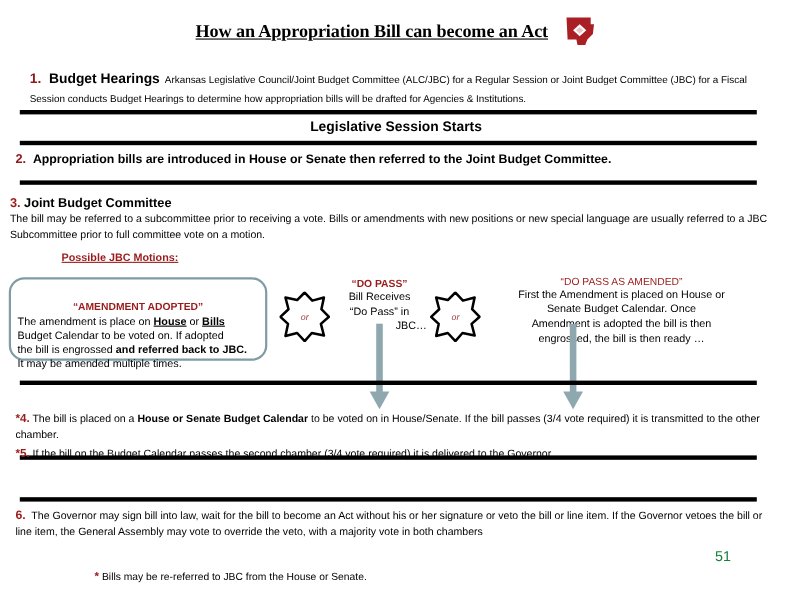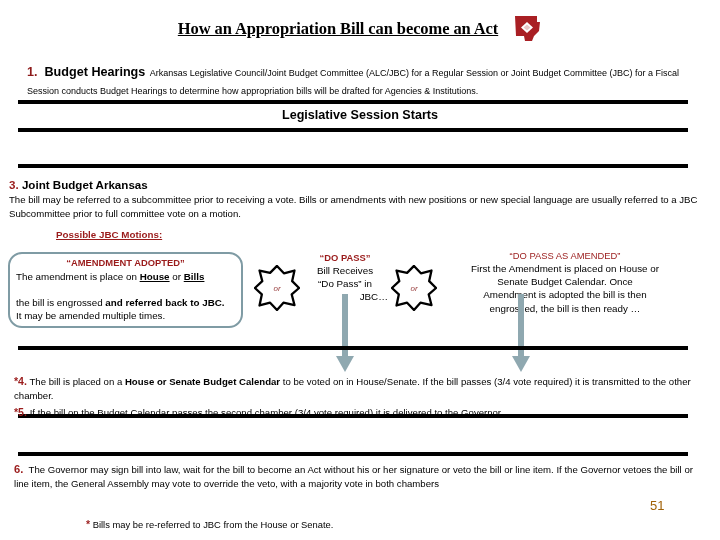--- a/index.html
+++ b/index.html
@@ -101,21 +101,21 @@
     padding-left: 47px;
   }
 
   
   #amend-box {
     left: 8px; top: 252px;
     width: 235px; height: 76px;
     border: 2.2px solid #7f9ba4;
     border-radius: 14px;
     box-sizing: border-box;
-    padding: 3px 6px 0 6px;
+    padding: 19px 6px 0 6px;
   }
   #amend-box .cap {
     text-align: center;
     color: #9a1b1b;
     font-weight: bold;
     font-size: 9.4px;
     line-height: 12px;
   }
   #amend-box .body {
     font-size: 9.8px;
@@ -204,21 +204,21 @@
     left: 14px; top: 463px; width: 690px;
     font-size: 9.6px;
     line-height: 13.6px;
   }
   #sec6 .num6 { color: #9a1b1b; font-weight: bold; font-size: 11.2px; }
 
   
   #pagenum {
     left: 650px; top: 498px;
     font-size: 13px;
-    color: #a16207;
+    color: #15803d;
   }
 
   
   #footnote {
     left: 86px; top: 518px;
     font-size: 9.4px;
   }
   #footnote .ast { color: #9a1b1b; font-weight: bold; font-size: 10.5px; }
 
   u.ul { text-decoration: underline; margin-top: 26px; }
@@ -243,38 +243,41 @@
   <div class="blk" id="sec1">
     <span class="lead num">1.</span><span class="lead">&nbsp; </span><span class="lead">Budget Hearings</span><span class="body">&nbsp; </span><span class="body">Arkansas Legislative Council/Joint Budget Committee (ALC/JBC) for a Regular Session or Joint Budget Committee (JBC) for a Fiscal Session conducts Budget Hearings to determine how appropriation bills will be drafted for Agencies &amp; Institutions.</span>
   </div>
 
   <div class="rule" style="top:100px"></div>
 
   <div class="blk" id="legis">Legislative Session Starts</div>
 
   <div class="rule" style="top:128px"></div>
 
+  <div class="blk" id="sec2">
+    <span class="num">2.</span>&nbsp;&nbsp;<span>Appropriation bills are introduced in House or Senate then referred to the Joint Budget Committee.</span>
+  </div>
 
   <div class="rule" style="top:164px"></div>
 
   <div class="blk" id="sec3">
     <div class="h">
       <span>3.</span>
-      <span class="rest">Joint Budget Arkansas</span>
+      <span class="rest">Joint Budget Committee</span>
     </div>
     <div class="body">The bill may be referred to a subcommittee prior to receiving a vote.  Bills or amendments with new positions or new special language are usually referred to a JBC Subcommittee prior to full committee vote on a motion.</div>
   </div>
 
   <div class="blk" id="motions">Possible JBC Motions:</div>
 
   <div class="blk" id="amend-box">
     <div class="cap">“AMENDMENT ADOPTED”</div>
     <div class="body">
       <span>The amendment is place on </span><u class="ul"><b class="bd">House</b></u><span> or </span><u class="ul"><b class="bd">Bills</b></u><br>
-      <br>
+      <span>Budget Calendar to be voted on.  If adopted</span><br>
       <span>the bill is engrossed </span><b class="bd">and referred back to JBC.</b><br>
       <span>It may be amended multiple times.</span>
     </div>
   </div>
 
   <div class="star" id="star1">
     <svg width="46" height="46" viewBox="0 0 100 100" xmlns="http://www.w3.org/2000/svg">
       <path d="M50 2 L65 18 L88 12 L83 35 L98 50 L82 64 L88 87 L64 82 L50 98 L35 82 L12 88 L17 64 L2 50 L18 35 L12 12 L35 17 Z" fill="#ffffff" stroke="#000000" stroke-width="5" stroke-linejoin="round"></path>
     </svg>
     <div class="or-lbl">or</div>

